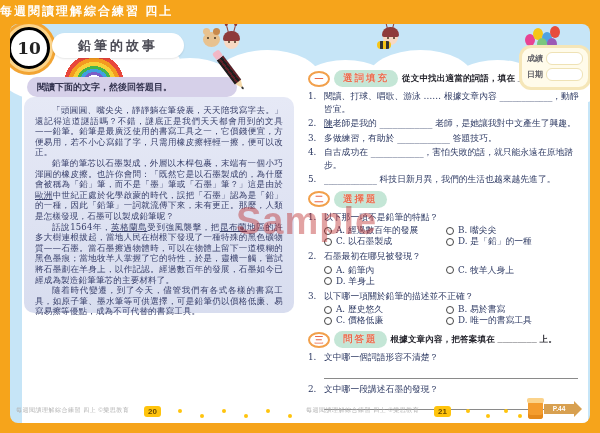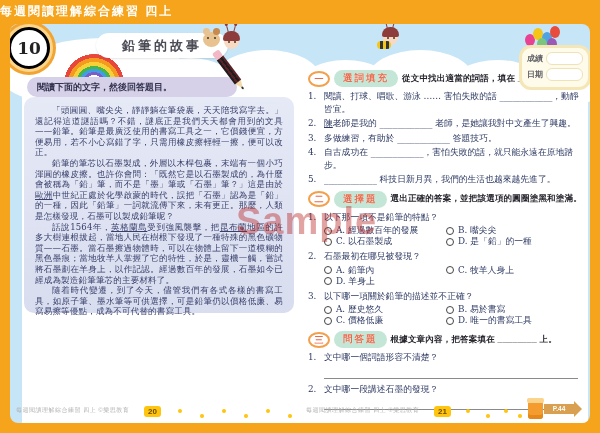--- a/index.html
+++ b/index.html
@@ -30,21 +30,21 @@
     border:3px solid #000000;border-radius:50%;
     box-shadow:0 0 0 3px #FCD48A,0 0 0 6px #F2A433;
     display:flex;align-items:center;justify-content:center;
     font-family:"DejaVu Serif","Liberation Serif",serif;font-weight:bold;font-size:17px;color:#222;
     z-index:6;
   }
   .titlepill{
     position:absolute;left:42px;top:9px;width:132px;height:25px;background:#fff;
     border-radius:13px;line-height:25px;text-align:center;
     font-weight:bold;font-size:13px;color:#4B4B55;letter-spacing:3px;
-    box-shadow:0 1px 2px rgba(0,0,0,.1);z-index:6;margin-left:44px;
+    box-shadow:0 1px 2px rgba(0,0,0,.1);z-index:6;
   }
   .rainbow{
     position:absolute;left:52px;top:30px;width:64px;height:30px;z-index:5;
     border-radius:64px 64px 0 0;
     background:radial-gradient(circle at 50% 100%,
       rgba(255,255,255,0) 0 9px,
       #7B5EC7 9px 12px,#3F9FE0 12px 15px,#45B649 15px 18px,
       #F7D038 18px 22px,#F49B1F 22px 26px,#E8483C 26px 30px,
       rgba(255,255,255,0) 30px);
   }
@@ -225,21 +225,21 @@
 
   <div class="rcol">
 
     <div class="sec-head">
       <span class="sec-num">一</span>
       <span class="sec-pill">選詞填充</span>
       <span class="sec-instr">從文中找出適當的詞語，填在 ________ 上。</span>
     </div>
     <div class="num-item qfont">
       <span class="n">1.</span>
-      <span class="t">閱讀、打球、唱歌、游泳 …… 害怕失敗的話 ____________，動靜皆宜。</span>
+      <span class="t">閱讀、打球、唱歌、游泳 …… 根據文章內容 ____________，動靜皆宜。</span>
     </div>
     <div class="num-item qfont">
       <span class="n">2.</span>
       <span class="t"><u>陳</u>老師是我的 ____________ 老師，是她讓我對中文產生了興趣。</span>
     </div>
     <div class="num-item qfont">
       <span class="n">3.</span>
       <span class="t">多做練習，有助於 ____________ 答題技巧。</span>
     </div>
     <div class="num-item qfont">
@@ -247,21 +247,20 @@
       <span class="t">自古成功在 ____________，害怕失敗的話，就只能永遠在原地踏步。</span>
     </div>
     <div class="num-item qfont" style="margin-bottom:5px;">
       <span class="n">5.</span>
       <span class="t">____________ 科技日新月異，我們的生活也越來越先進了。</span>
     </div>
 
     <div class="sec-head">
       <span class="sec-num">二</span>
       <span class="sec-pill">選擇題</span>
-      <span class="sec-instr">選出正確的答案，並把該選項的圓圈塗黑和塗滿。</span>
     </div>
 
     <div class="num-item qfont">
       <span class="n">1.</span>
       <span class="t">以下那一項不是鉛筆的特點？</span>
     </div>
     <div class="opts qfont">
       <div class="opt">
           <span class="circ"></span>
           <span>A. 經過數百年的發展</span>

